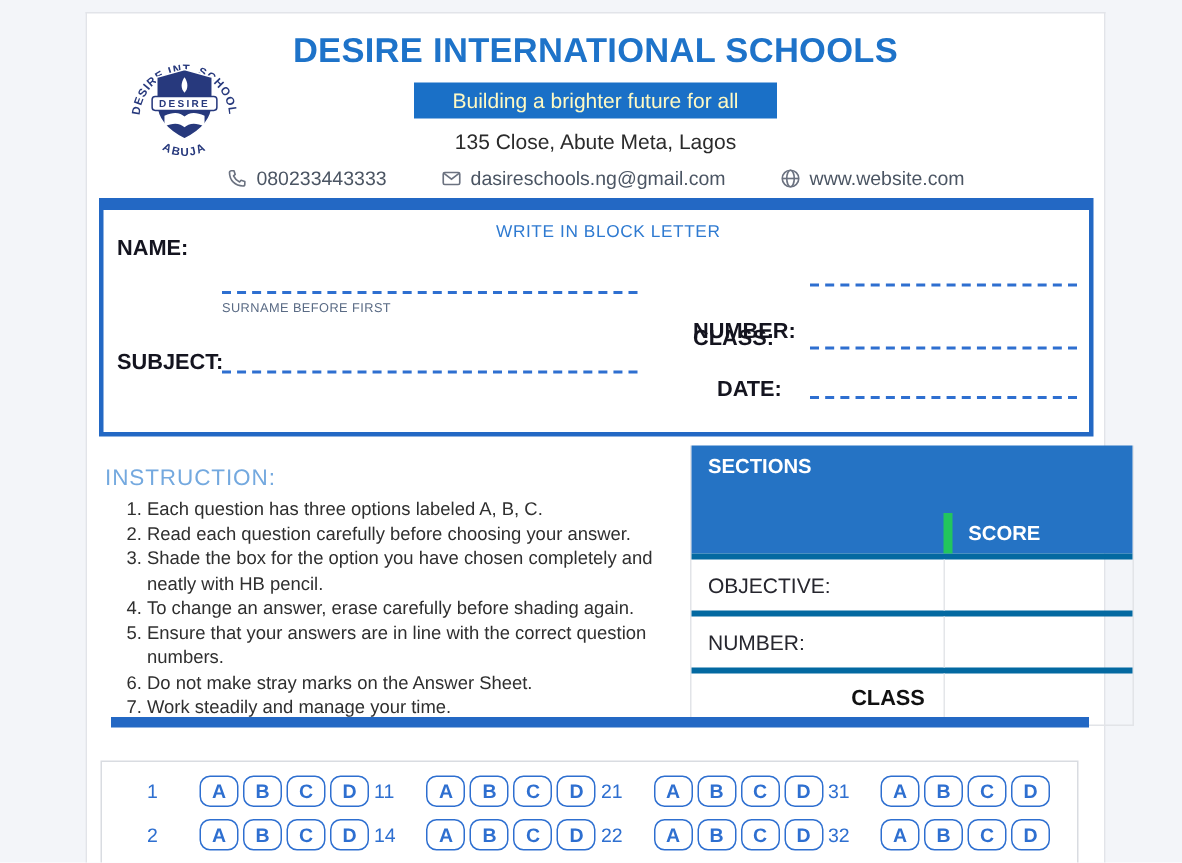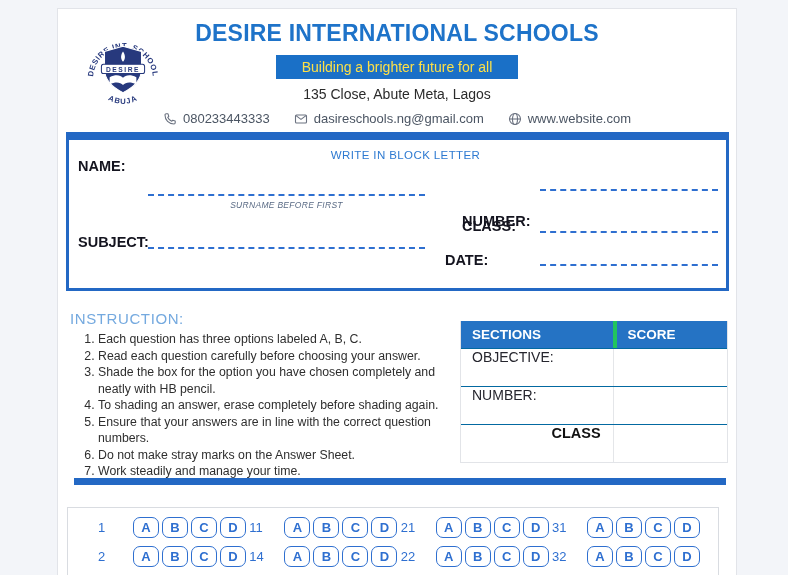--- a/index.html
+++ b/index.html
@@ -14,62 +14,62 @@
     background:#ffffff; border:1px solid #e2e4e9; border-bottom:none;
   }
   
   .header { position:relative; text-align:center; padding-top:11px; }
   .school-name {
     color:var(--title-blue,#1e73c9); font-size:23px; font-weight:bold; letter-spacing:0.2px;
   }
   .logo-wrap { position:absolute; left:28px; top:24px; width:74px; height:74px; }
   .tagline {
     display:inline-block; margin-top:8px; background:var(--tagline-bg,#1a70c7);
-    color:#fde047; font-size:14px; padding:4px 26px;
+    color:#fef9c3; font-size:14px; padding:4px 26px;
   }
   .address { margin-top:7px; color:#2b2b2b; font-size:14px; }
   .contacts {
-    margin-top:9px; display:flex; justify-content:center; gap:24px;
+    margin-top:9px; display:flex; justify-content:center; gap:36px;
     color:#4b5563; font-size:13px;
   }
   .contact-item { display:flex; align-items:center; gap:6px; }
   .cicon { width:14px; height:14px; display:inline-block; }
   
   .form-box {
     position:absolute; left:8px; top:123px; width:663px; height:159px;
     border:3px solid var(--accent-blue,#2368c4); border-top-width:8px; background:#fff;
   }
   .form-title {
     position:absolute; left:0; right:0; top:9px; text-align:center;
     color:#2e7ad1; font-size:11.5px; letter-spacing:0.4px;padding-left:16px;
   }
   .flabel { position:absolute; font-size:14.5px; font-weight:bold; color:#14141f; }
   .fline  { position:absolute; height:16px; border-bottom:2px dashed var(--dashed-line,#2e6fd0); }
   .fhint  {
-    position:absolute; text-align:center; font-size:8.5px; font-style:italic;
+    position:absolute; font-size:8.5px; 
     color:#5a6b85; letter-spacing:0.3px;
   }
   
   .instruction-title {
     position:absolute; left:12px; top:301px;
     color:var(--instruction-heading,#74a9df); font-size:15px; letter-spacing:0.6px;
   }
   .instruction-list {
     position:absolute; left:22px; top:322px; width:382px;
     margin:0; padding-left:18px; color:#2f2f2f; font-size:12.3px; line-height:16.5px;
   }
   
   .score-table {
-    position:absolute; left:402px; top:312px; width:268px;
+    position:absolute; left:402px; top:288px; width:296px;
     border:1px solid #e2e4e8; border-top:none; font-size:14px;
   }
   .score-head { display:flex; background:var(--table-header-bg,#2573c4); color:#fff; font-weight:bold; font-size:13.5px; }
   .score-head .c1 { width:57%; padding:6px 0 6px 11px; }
-  .score-head .c2 { width:43%; padding:6px 0 6px 11px; border-left:4px solid #22c55e; }
-  .score-row { display:flex; border-top:1px solid #0369a1; height:38px; align-items:flex-start; }
+  .score-head .c2 { width:43%; padding:6px 0 6px 11px; border-left:6px solid #22c55e;margin-top:45px; }
+  .score-row { display:flex; border-top:4px solid #0369a1; height:38px; align-items:center; }
   .score-row .c1 { width:57%; padding-left:11px; color:#26262e; }
   .score-row .c2 { width:43%; height:100%; border-left:1px solid #e4e6e9; }
   .score-row.total .c1 { text-align:right; padding-right:12px; font-weight:bold; font-size:14.5px; color:#111; }
   
   .divider-bar {
     position:absolute; left:16px; top:469px; width:652px; height:7px;
     background:var(--accent-blue,#2368c4);
   }
   .answer-box {
     position:absolute; left:9px; top:498px; width:652px; height:130px;
@@ -149,30 +149,30 @@
 
     <div class="flabel" style="left:9px;  top:94px;">SUBJECT:</div>
     <div class="fline" style="left:79px; top:93px; width:277px;"></div>
 
     <div class="flabel" style="left:393px; top:37px;margin-top:36px;">NUMBER:</div>
     <div class="fline" style="left:471px; top:35px; width:178px;"></div>
 
     <div class="flabel" style="left:393px; top:78px;">CLASS:</div>
     <div class="fline" style="left:471px; top:77px; width:178px;"></div>
 
-    <div class="flabel" style="left:376px; top:112px;">DATE:</div>
+    <div class="flabel" style="left:409px; top:112px;">DATE:</div>
     <div class="fline" style="left:471px; top:110px; width:178px;"></div>
   </div>
 
   <div class="instruction-title">INSTRUCTION:</div>
   <ol class="instruction-list">
       <li>Each question has three options labeled A, B, C.</li>
       <li>Read each question carefully before choosing your answer.</li>
       <li>Shade the box for the option you have chosen completely and neatly with HB pencil.</li>
-      <li>To shading an answer, erase completely before shading again.</li>
+      <li>To change an answer, erase carefully before shading again.</li>
       <li>Ensure that your answers are in line with the correct question numbers.</li>
       <li>Do not make stray marks on the Answer Sheet.</li>
       <li>Work steadily and manage your time.</li>
     </ol>
 
   <div class="score-table">
     <div class="score-head">
       <div class="c1">SECTIONS</div>
       <div class="c2">SCORE</div>
     </div>

